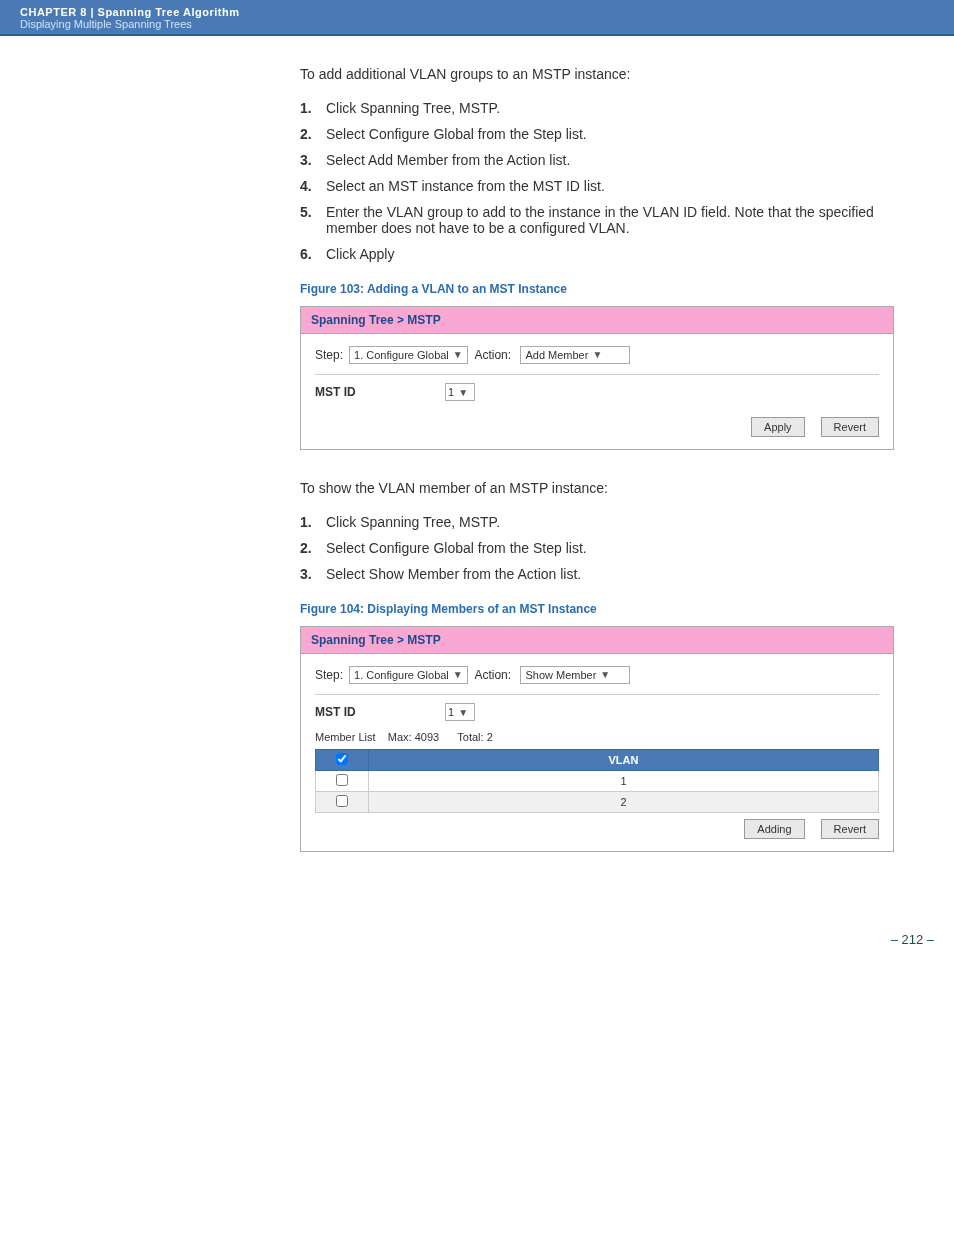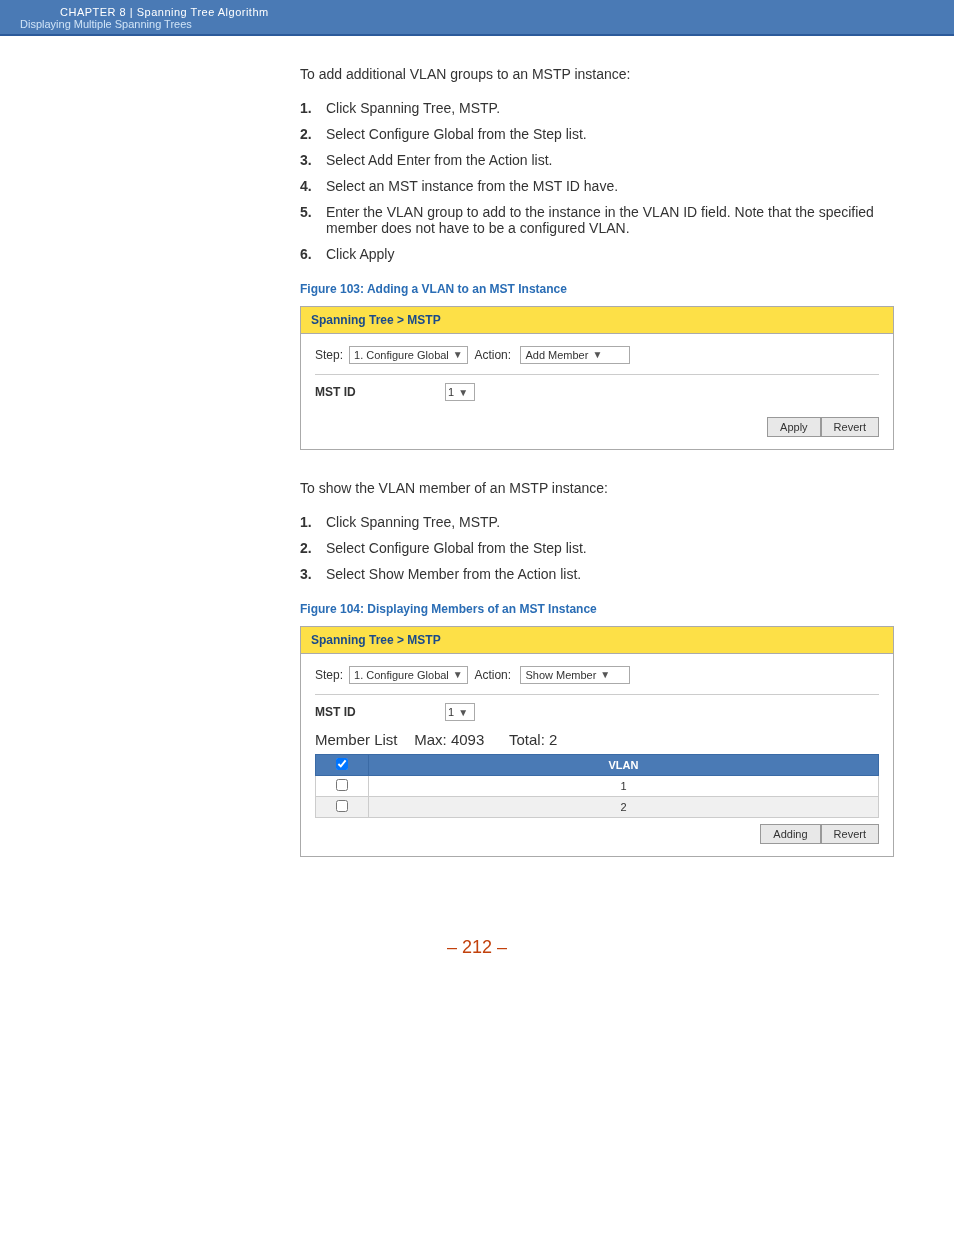--- a/index.html
+++ b/index.html
@@ -14,23 +14,22 @@
 
     
     .page-header {
       background: #4a7ab5;
       padding: 6px 20px 4px 20px;
       border-bottom: 2px solid #2c5a9a;
     }
     .page-header .chapter-line {
       font-size: 11px;
       color: #fff;
-      font-weight: normal;
+      font-weight: bold;
       letter-spacing: 0.5px;
-      margin-left: 40px;
     }
     .page-header .subtitle-line {
       font-size: 11px;
       color: #d0e4f7;
     }
 
     
     .content {
       padding: 30px 60px 30px 300px;
     }
@@ -71,21 +70,21 @@
     }
 
     
     .ui-panel {
       border: 1px solid #aaa;
       margin-bottom: 30px;
       background: #fff;
       font-size: 12px;
     }
     .ui-panel-title {
-      background: #fde047;
+      background: #f9a8d4;
       border-bottom: 1px solid #aaa;
       padding: 6px 10px;
       font-size: 12px;
       font-weight: bold;
       color: #1a4a8a;
     }
     .ui-panel-body {
       padding: 12px 14px;
     }
 
@@ -145,21 +144,21 @@
     .form-divider {
       border: none;
       border-top: 1px solid #ccc;
       margin: 8px 0;
     }
 
     
     .btn-row {
       display: flex;
       justify-content: flex-end;
-      gap: 0;
+      gap: 16px;
       padding-top: 6px;
     }
     .sim-btn {
       border: 1px solid #999;
       background: #e8e8e8;
       padding: 3px 12px;
       font-size: 11px;
       cursor: pointer;
       color: #333;
     }
@@ -175,36 +174,36 @@
       border: 1px solid #ccc;
       padding: 3px 20px;
       text-align: center;
       background: #fff;
     }
     .member-table tr.data-row:nth-child(even) td {
       background: #f0f0f0;
     }
 
     .member-list-info {
-      font-size: 15px;
+      font-size: 11px;
       color: #333;
       margin-bottom: 4px;
     }
 
     .checkbox-cell {
       width: 20px;
       text-align: center;
     }
 
     
     .page-footer {
-      text-align: center;
+      text-align: right;
       padding: 20px;
-      font-size: 18px;
-      color: #c2410c;
+      font-size: 13px;
+      color: #14532d;
     }
 
     .section-gap {
       margin-top: 28px;
     }
   </style>
 </head>
 <body>
 
 <div class="page-header">
@@ -226,25 +225,25 @@
     <li>
       <span class="step-num">1.</span>
       <span class="step-text">Click Spanning Tree, MSTP.</span>
     </li>
     <li>
       <span class="step-num">2.</span>
       <span class="step-text">Select Configure Global from the Step list.</span>
     </li>
     <li>
       <span class="step-num">3.</span>
-      <span class="step-text">Select Add Enter from the Action list.</span>
+      <span class="step-text">Select Add Member from the Action list.</span>
     </li>
     <li>
       <span class="step-num">4.</span>
-      <span class="step-text">Select an MST instance from the MST ID have.</span>
+      <span class="step-text">Select an MST instance from the MST ID list.</span>
     </li>
     <li>
       <span class="step-num">5.</span>
       <span class="step-text">Enter the VLAN group to add to the instance in the VLAN ID field. Note that the specified member does not have to be a configured VLAN.</span>
     </li>
     <li>
       <span class="step-num">6.</span>
       <span class="step-text">Click Apply</span>
     </li>
   </ol>

